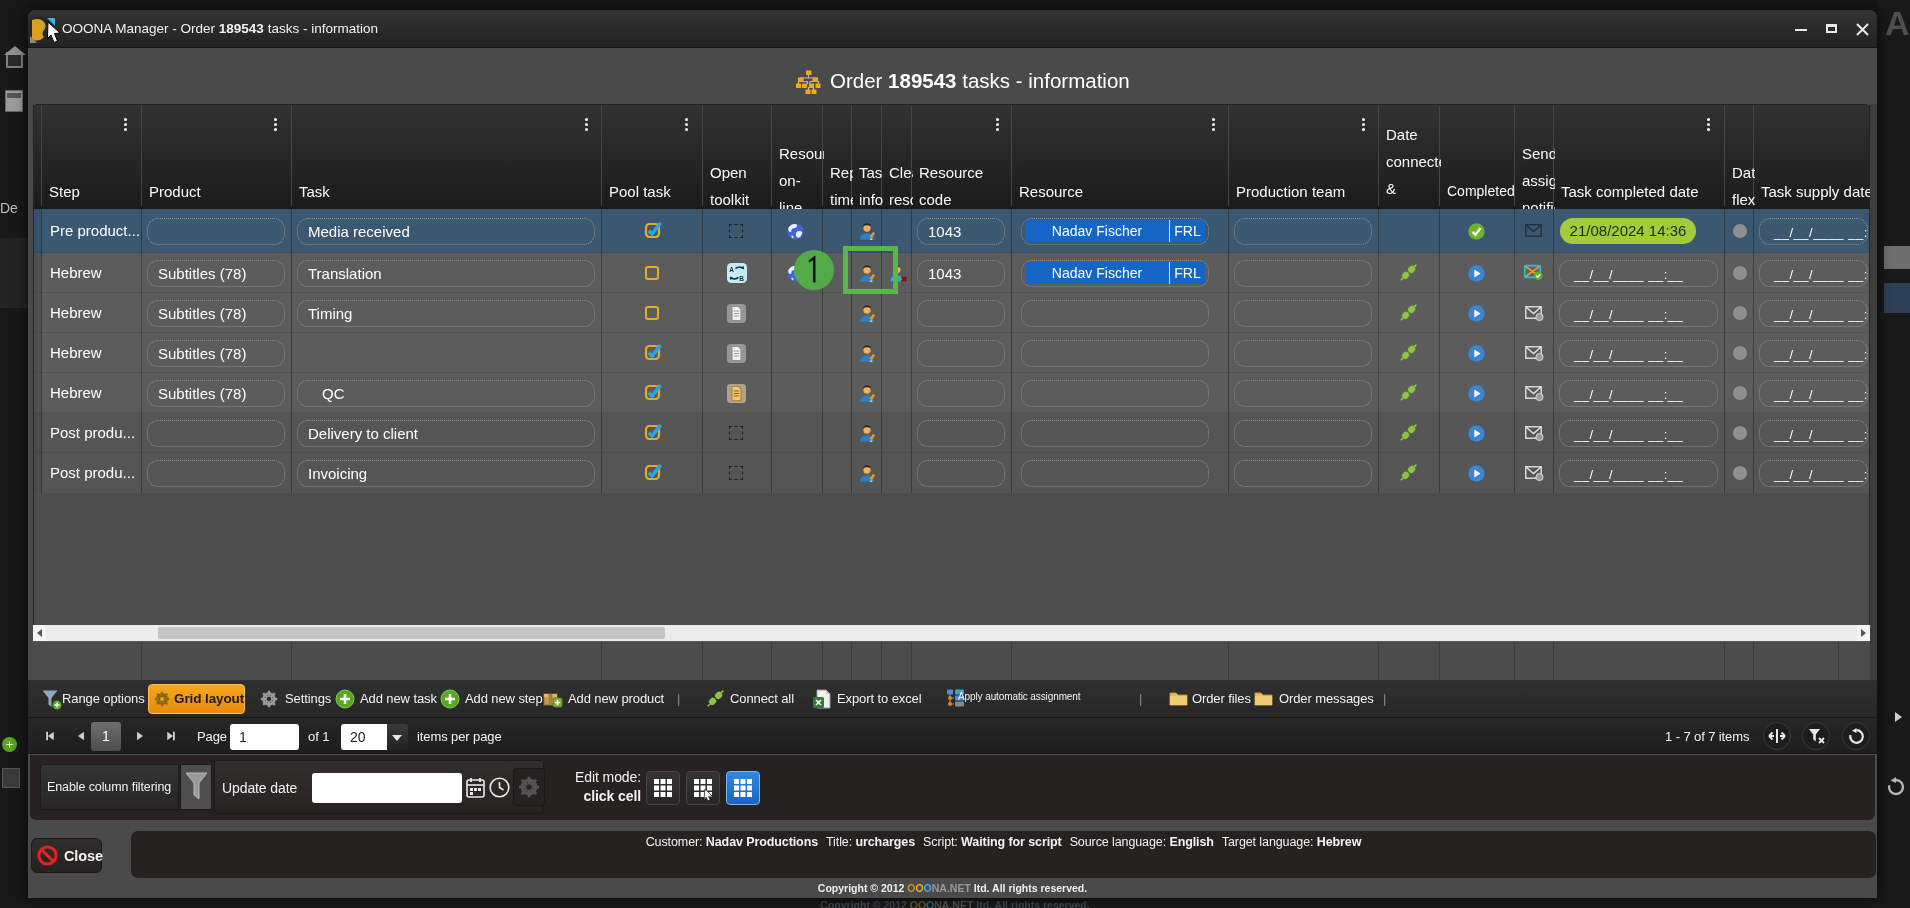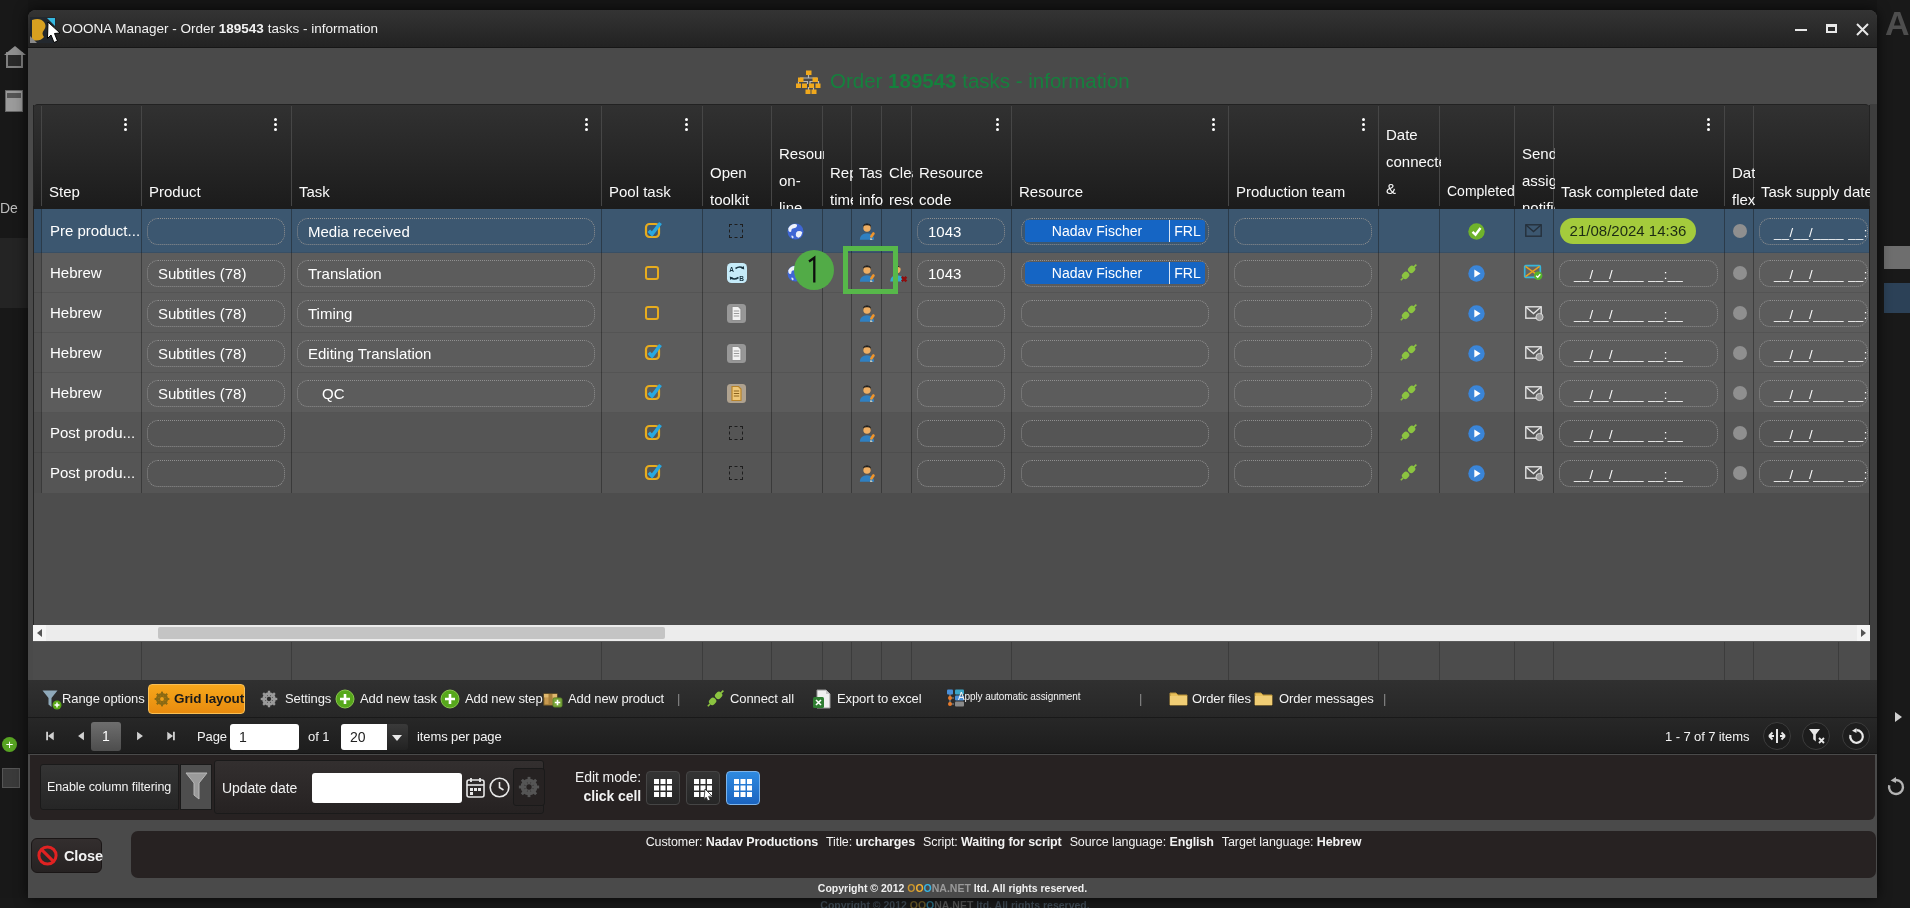--- a/index.html
+++ b/index.html
@@ -64,21 +64,21 @@
 <rect x="2" y="7.5" width="5.5" height="4.5"></rect>
 <rect x="16.5" y="7.5" width="5.5" height="4.5"></rect>
 <rect x="0" y="13.5" width="5" height="4.5"></rect>
 <rect x="6" y="13.5" width="5" height="4.5"></rect>
 <rect x="13" y="13.5" width="5" height="4.5"></rect>
 <rect x="19.5" y="13.5" width="5" height="4.5"></rect>
 <rect x="9.5" y="19.5" width="5" height="4.5"></rect>
 <rect x="15.5" y="19.5" width="5" height="4.5"></rect>
 </g>
     </svg>
-<div class="a" style="left:830px;top:48px;height:68px;line-height:66px;color:#15803d;font-size:20.5px;white-space:nowrap;">Order <span class="b">189543</span> tasks - information</div>
+<div class="a" style="left:830px;top:48px;height:68px;line-height:66px;color:#ffffff;font-size:20.5px;white-space:nowrap;">Order <span class="b">189543</span> tasks - information</div>
 <div class="a" style="left:33px;top:104px;width:1837px;height:102px;background:linear-gradient(#313131,#282828 45%,#1c1c1c);border-top:1px solid #222;border-radius:5px 5px 0 0;"></div>
 <div class="a" style="left:33px;top:206px;width:1837px;height:3px;background:#1c1c1c;"></div>
 <div class="a" style="left:41px;top:106px;width:1px;height:100px;background:#464646;"></div>
 <div class="a" style="left:141px;top:106px;width:1px;height:100px;background:#464646;"></div>
 <div class="a" style="left:291px;top:106px;width:1px;height:100px;background:#464646;"></div>
 <div class="a" style="left:601px;top:106px;width:1px;height:100px;background:#464646;"></div>
 <div class="a" style="left:702px;top:106px;width:1px;height:100px;background:#464646;"></div>
 <div class="a" style="left:771px;top:106px;width:1px;height:100px;background:#464646;"></div>
 <div class="a" style="left:822px;top:106px;width:1px;height:100px;background:#464646;"></div>
 <div class="a" style="left:851px;top:106px;width:1px;height:100px;background:#464646;"></div>
@@ -199,22 +199,23 @@
 <div class="ed" style="left:147px;top:218px;width:138px;height:27px;padding-left:10px;"></div>
 <div class="ed" style="left:147px;top:260px;width:138px;height:27px;padding-left:10px;">Subtitles (78)</div>
 <div class="ed" style="left:147px;top:300px;width:138px;height:27px;padding-left:10px;">Subtitles (78)</div>
 <div class="ed" style="left:147px;top:340px;width:138px;height:27px;padding-left:10px;">Subtitles (78)</div>
 <div class="ed" style="left:147px;top:380px;width:138px;height:27px;padding-left:10px;">Subtitles (78)</div>
 <div class="ed" style="left:147px;top:420px;width:138px;height:27px;padding-left:10px;"></div>
 <div class="ed" style="left:147px;top:460px;width:138px;height:27px;padding-left:10px;"></div>
 <div class="ed" style="left:297px;top:218px;width:298px;height:27px;padding-left:10px;">Media received</div>
 <div class="ed" style="left:297px;top:260px;width:298px;height:27px;padding-left:10px;">Translation</div>
 <div class="ed" style="left:297px;top:300px;width:298px;height:27px;padding-left:10px;">Timing</div>
-<div class="ed" style="left:297px;top:340px;width:298px;height:27px;padding-left:10px;">Editing Translation</div>
 <div class="ed" style="left:297px;top:380px;width:298px;height:27px;padding-left:24px;">QC</div>
+<div class="ed" style="left:297px;top:420px;width:298px;height:27px;padding-left:10px;">Delivery to client</div>
+<div class="ed" style="left:297px;top:460px;width:298px;height:27px;padding-left:10px;">Invoicing</div>
 <svg class="a" style="left:645px;top:221px;overflow:visible;" width="17" height="17" viewBox="0 0 17 17">
       <rect x="1" y="3" width="13" height="13" rx="3.5" fill="none" stroke="#e7ac1e" stroke-width="2.2"></rect>
       <path d="M3.8 9.8 L7 13 L15.5 2" fill="none" stroke="#29a8e0" stroke-width="3.6"></path>
     </svg>
 <div class="a" style="left:645px;top:266px;width:14px;height:14px;border:2.2px solid #e7ac1e;border-radius:3px;"></div>
 <div class="a" style="left:645px;top:306px;width:14px;height:14px;border:2.2px solid #e7ac1e;border-radius:3px;"></div>
 <svg class="a" style="left:645px;top:343px;overflow:visible;" width="17" height="17" viewBox="0 0 17 17">
       <rect x="1" y="3" width="13" height="13" rx="3.5" fill="none" stroke="#e7ac1e" stroke-width="2.2"></rect>
       <path d="M3.8 9.8 L7 13 L15.5 2" fill="none" stroke="#29a8e0" stroke-width="3.6"></path>
     </svg>

